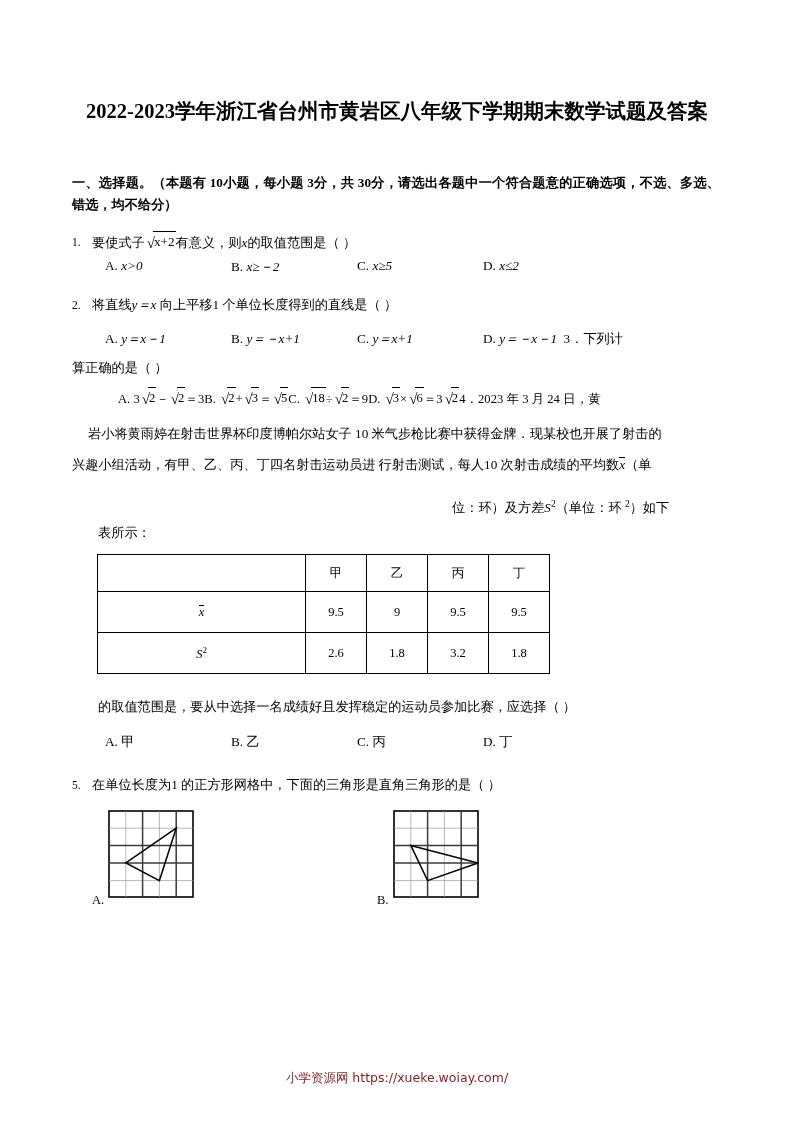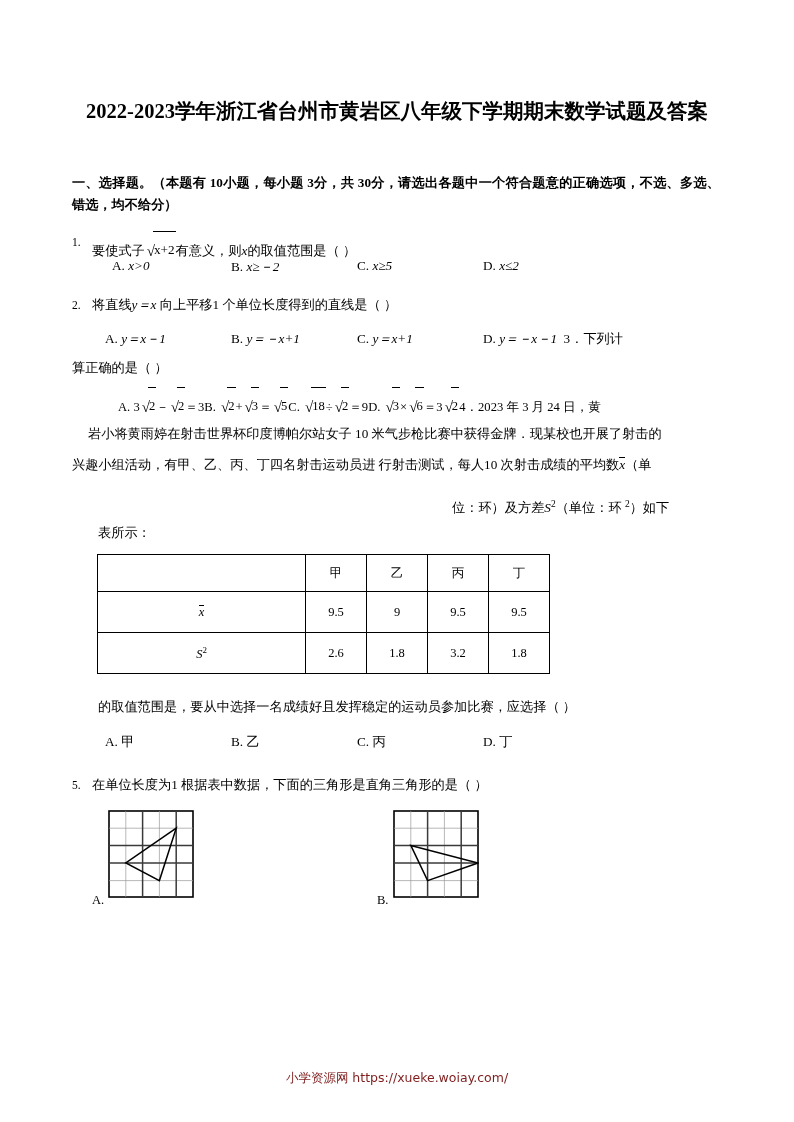--- a/index.html
+++ b/index.html
@@ -66,21 +66,21 @@
     position: relative;
     padding-left: 2px;
   }
   .rad > .radsym {
     font-size: 15px;
     vertical-align: -1px;
   }
   .rad > .radbody {
     display: inline-block;
     border-top: 1.1px solid #000;
-    padding: 8px 1px;
+    padding: 0 1px;
     margin-left: -2px;
     position: relative;
     top: -1px;
   }
 
   
   .xbar {
     display: inline-block;
     border-top: 1.2px solid #000;
     padding-top: 0px;
@@ -146,21 +146,21 @@
 
   <div class="doc-title">2022-2023学年浙江省台州市黄岩区八年级下学期期末数学试题及答案</div>
 
   <div class="section-head">一、选择题。（本题有 10小题，每小题 3分，共 30分，请选出各题中一个符合题意的正确选项，不选、多选、错选，均不给分）</div>
 
   <div class="qnum" style="left:72px; top:236px;">1.</div>
   <div class="tline" style="left:92px; top:232px;">
     <span>要使式子</span><span class="rad"><span class="radsym">√</span><span class="radbody">x+2</span></span><span>有意义，则</span><span class="italic">x</span><span>的取值范围是（      ）</span>
   </div>
 
-  <div class="opt" style="left:112px; top:258px;">
+  <div class="opt" style="left:105px; top:258px;">
     <span>A.</span>&nbsp;<span class="italic">x&gt;0</span>
   </div>
   <div class="opt" style="left:231px; top:258px;">
     <span>B.</span>&nbsp;<span class="italic">x≥－2</span>
   </div>
   <div class="opt" style="left:357px; top:258px;">
     <span>C.</span>&nbsp;<span class="italic">x≥5</span>
   </div>
   <div class="opt" style="left:483px; top:258px;">
     <span>D.</span>&nbsp;<span class="italic">x≤2</span>
@@ -238,21 +238,21 @@
     <span>B.</span>&nbsp;<span>乙</span>
   </div>
   <div class="opt" style="left:357px; top:733px;">
     <span>C.</span>&nbsp;<span>丙</span>
   </div>
   <div class="opt" style="left:483px; top:733px;">
     <span>D.</span>&nbsp;<span>丁</span>
   </div>
 
   <div class="qnum" style="left:72px; top:779px;">5.</div>
-  <div class="tline" style="left:92px; top:775px;">在单位长度为1 根据表中数据，下面的三角形是直角三角形的是（      ）</div>
+  <div class="tline" style="left:92px; top:775px;">在单位长度为1 的正方形网格中，下面的三角形是直角三角形的是（      ）</div>
 
   <div class="figlabel" style="left:92px; top:893px;">A.</div>
   <div class="figwrap" style="left:108px; top:810px;">
     <svg width="86" height="88" viewBox="0 0 86 88">
       <rect x="1" y="1" width="84" height="86" fill="#ffffff" stroke="#000000" stroke-width="1.6"></rect>
 
       <g stroke="#9a9a9a" stroke-width="0.7">
         <line x1="17.8" y1="1" x2="17.8" y2="87"></line>
         <line x1="51.4" y1="1" x2="51.4" y2="87"></line>
         <line x1="1" y1="18.2" x2="85" y2="18.2"></line>

